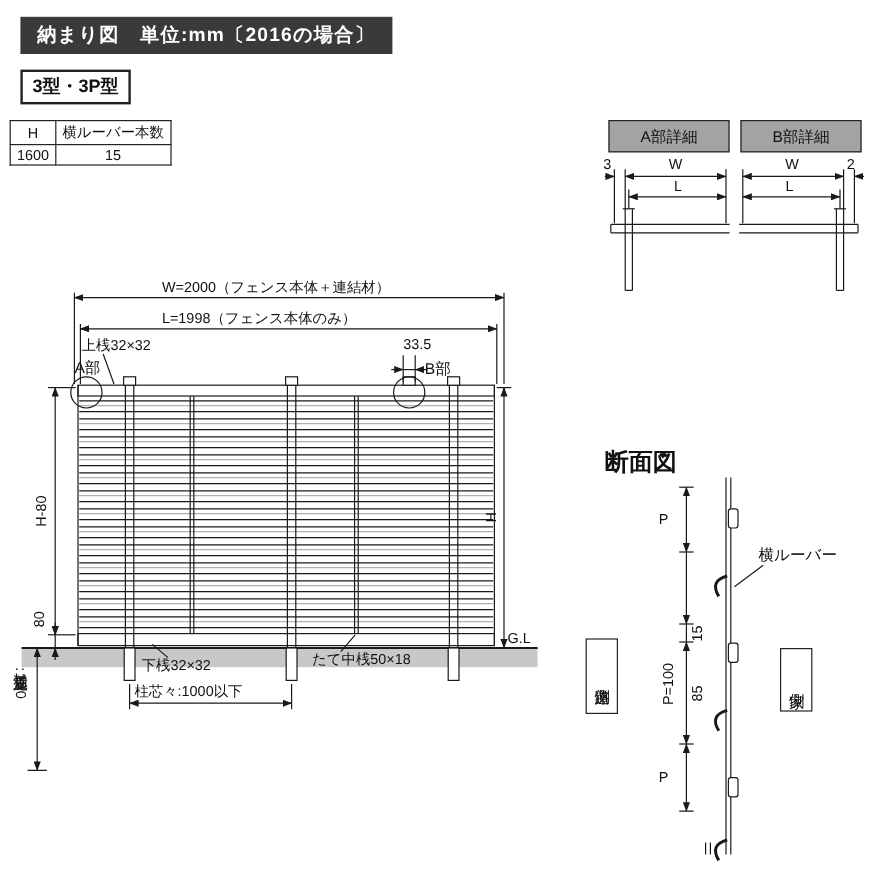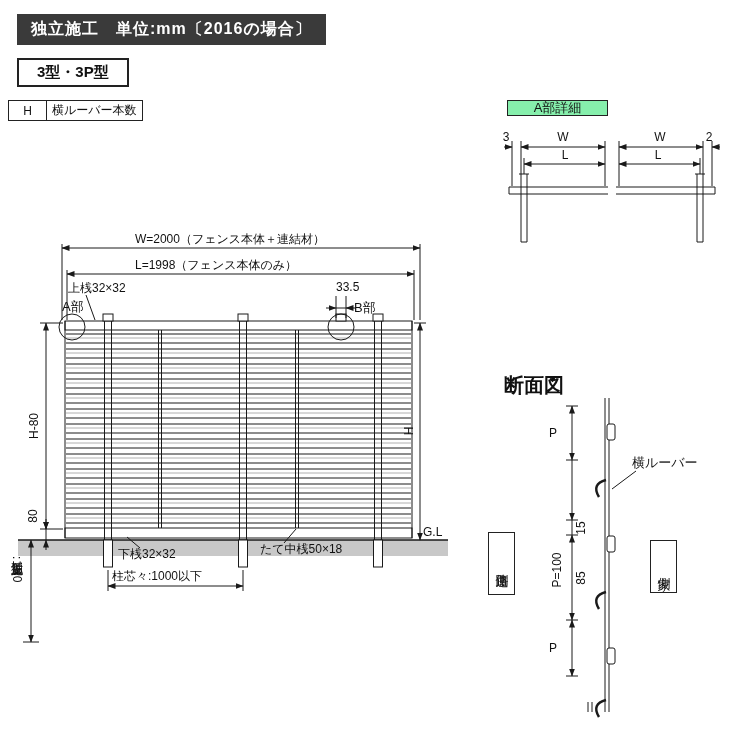--- a/index.html
+++ b/index.html
@@ -14,36 +14,36 @@
   .title-bar {
     position:absolute; left:17px; top:14px;
     background:#3a3a3a; color:#fff;
     font-size:16px; font-weight:bold;
     padding:5px 14px; letter-spacing:1px;
   }
   .model-box {
     position:absolute; left:17px; top:58px;
     border:2px solid #222; background:#fff;
     font-size:15px; font-weight:bold;
-    padding:3px 18px;
+    padding:3px 8px;
   }
   table.spec {
     position:absolute; left:8px; top:100px;
     border-collapse:collapse; font-size:12px; background:#fff;
   }
   table.spec th, table.spec td {
     border:1px solid #222; text-align:center;
     padding:1px 5px; font-weight:normal;
   }
   table.spec th:first-child, table.spec td:first-child { min-width:38px; }
   table.spec th:last-child { min-width:92px;text-align:right; }
 
   .detail-title {
-    position:absolute; top:100px; width:101px; height:16px;
-    border:1.5px solid #222; background:#86efac;
+    position:absolute; top:100px; width:101px; height:27px;
+    border:1.5px solid #222; background:#a3a3a3;
     display:flex; align-items:center; justify-content:center;
     font-size:13px;
   }
   #detailA-title { left:507px; }
   #detailB-title { left:617px; }
 
   .section-title {
     position:absolute; left:504px; top:372px;
     font-size:20px; font-weight:bold;
   }
@@ -270,35 +270,40 @@
 
       <text x="553" y="437" text-anchor="middle">P</text>
       <text x="553" y="652" text-anchor="middle">P</text>
       <text transform="translate(585,528) rotate(-90)" text-anchor="middle">15</text>
       <text transform="translate(585,578) rotate(-90)" text-anchor="middle">85</text>
       <text transform="translate(561,570) rotate(-90)" text-anchor="middle">P=100</text>
       <text x="632" y="467" font-size="13">横ルーバー</text>
     </g>
   </svg>
 
-  <div class="title-bar">独立施工　単位:mm〔2016の場合〕</div>
+  <div class="title-bar">納まり図　単位:mm〔2016の場合〕</div>
   <div class="model-box">3型・3P型</div>
 
   <table class="spec">
     <thead>
       <tr>
         <th>H</th>
         <th>横ルーバー本数</th>
       </tr>
     </thead>
     <tbody>
+      <tr>
+        <td>1600</td>
+        <td>15</td>
+      </tr>
     </tbody>
   </table>
 
   <div id="detailA-title" class="detail-title">A部詳細</div>
+  <div id="detailB-title" class="detail-title">B部詳細</div>
 
   <div class="section-title">断面図</div>
 
   <div class="vtext-embed">独立施工:180</div>
   <div class="vbox road">道路側</div>
   <div class="vbox house">家側</div>
 
 </div>
 
 </body></html>

